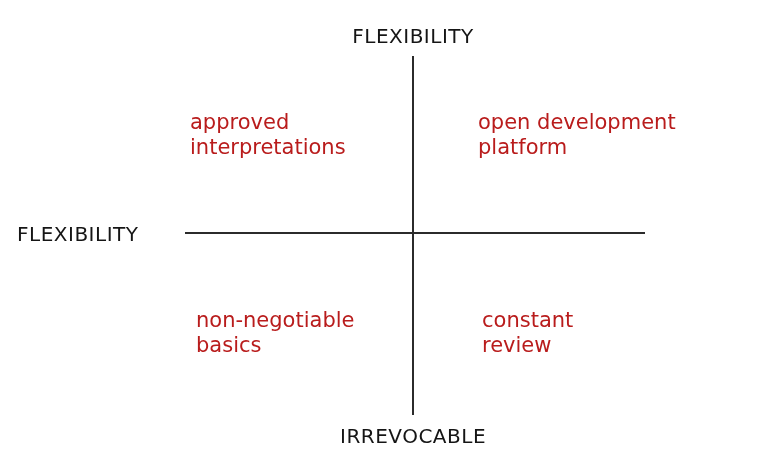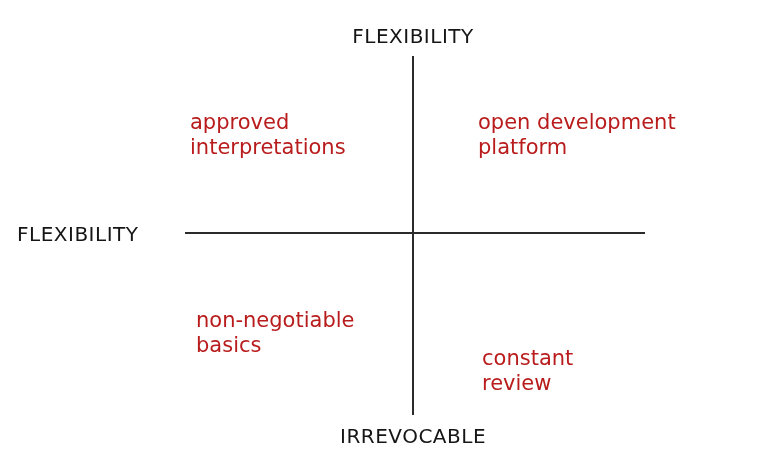--- a/index.html
+++ b/index.html
@@ -64,21 +64,21 @@
   .quadrant-label {
     position: absolute;
     font-size: 21px;
     line-height: 25px;
     white-space: pre-line;
     color: #b91c1c;
   }
   .quadrant-label.top-left    { left: 190px; top: 110px; }
   .quadrant-label.top-right   { left: 478px; top: 110px; }
   .quadrant-label.bottom-left { left: 196px; top: 308px; }
-  .quadrant-label.bottom-right{ left: 482px; top: 308px; margin-top: 38px; }
+  .quadrant-label.bottom-right{ left: 482px; top: 308px; }
 </style>
 </head>
 <body>
 
 <div class="canvas">
 
   <div class="axis-line vertical"></div>
 
   <div class="axis-line horizontal"></div>
 

